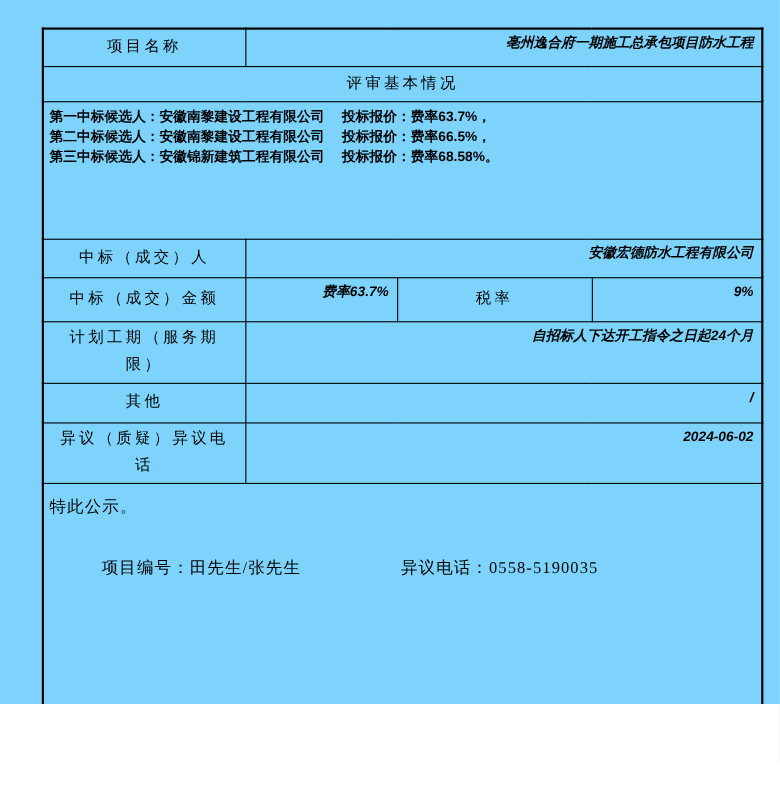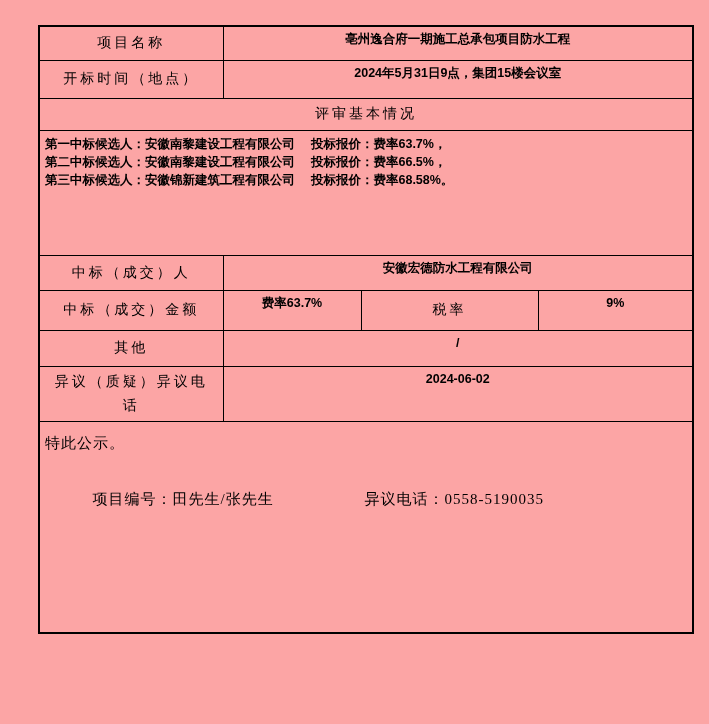--- a/index.html
+++ b/index.html
@@ -1,19 +1,19 @@
 <!DOCTYPE html>
 <html><head>
 <meta charset="utf-8">
 <style>
   html,body { margin:0; padding:0; background:#ffffff; }
   .page {
     position: relative;
-    width: 709px; height: 724px;
-    background: #fca5a5;
+    width: 709px; height: 640px;
+    background: #7dd3fc;
     font-family: "Liberation Sans", "DejaVu Sans", sans-serif;
     color: #000000;
     overflow: hidden;
   }
   table.tbl {
     position: absolute;
     left: 38px; top: 25px;
     width: 654px;
     border-collapse: collapse;
     table-layout: fixed;
@@ -32,23 +32,24 @@
     text-align: center;
     vertical-align: middle;
     line-height: 24px;
     padding: 2px 8px;
   }
   
   td.val {
     font-size: 12.5px;
     font-weight: 600;
     vertical-align: top;
-    text-align: center;
+    text-align: right;
     padding: 4px 7px;
     line-height: 17px;
+    font-style: italic;
   }
   
   td.hdr {
     font-family: "Liberation Serif", "DejaVu Serif", serif;
     font-size: 14px;
     letter-spacing: 3px;
     text-align: center;
     vertical-align: middle;
     margin-left: 40px;
   }
@@ -87,24 +88,20 @@
     </colgroup>
 
     <tbody>
         <tr style="height:34px">
       <td class="lbl">项目名称</td>
       <td class="val" colspan="3">亳州逸合府一期施工总承包项目防水工程</td>
     </tr>
 
 
 
-    <tr style="height:38px">
-      <td class="lbl">开标时间（地点）</td>
-      <td class="val" colspan="3">2024年5月31日9点，集团15楼会议室</td>
-    </tr>
 
     <tr style="height:32px">
       <td class="hdr" colspan="4">评审基本情况</td>
     </tr>
 
     <tr style="height:125px">
       <td class="cand" colspan="4">
         <div class="cand-line">第一中标候选人：安徽南黎建设工程有限公司　 投标报价：费率63.7%，</div>
         <div class="cand-line">第二中标候选人：安徽南黎建设工程有限公司　 投标报价：费率66.5%，</div>
         <div class="cand-line">第三中标候选人：安徽锦新建筑工程有限公司　 投标报价：费率68.58%。</div>
@@ -116,20 +113,24 @@
       <td class="val" colspan="3">安徽宏德防水工程有限公司</td>
     </tr>
 
     <tr style="height:40px">
       <td class="lbl">中标（成交）金额</td>
       <td class="val">费率63.7%</td>
       <td class="lbl">税率</td>
       <td class="val">9%</td>
     </tr>
 
+    <tr style="height:56px">
+      <td class="lbl">计划工期（服务期限）</td>
+      <td class="val" colspan="3">自招标人下达开工指令之日起24个月</td>
+    </tr>
 
 
     <tr style="height:36px">
       <td class="lbl">其他</td>
       <td class="val" colspan="3">/</td>
     </tr>
 
     <tr style="height:55px">
       <td class="lbl">异议（质疑）异议电话</td>
       <td class="val" colspan="3">2024-06-02</td>

